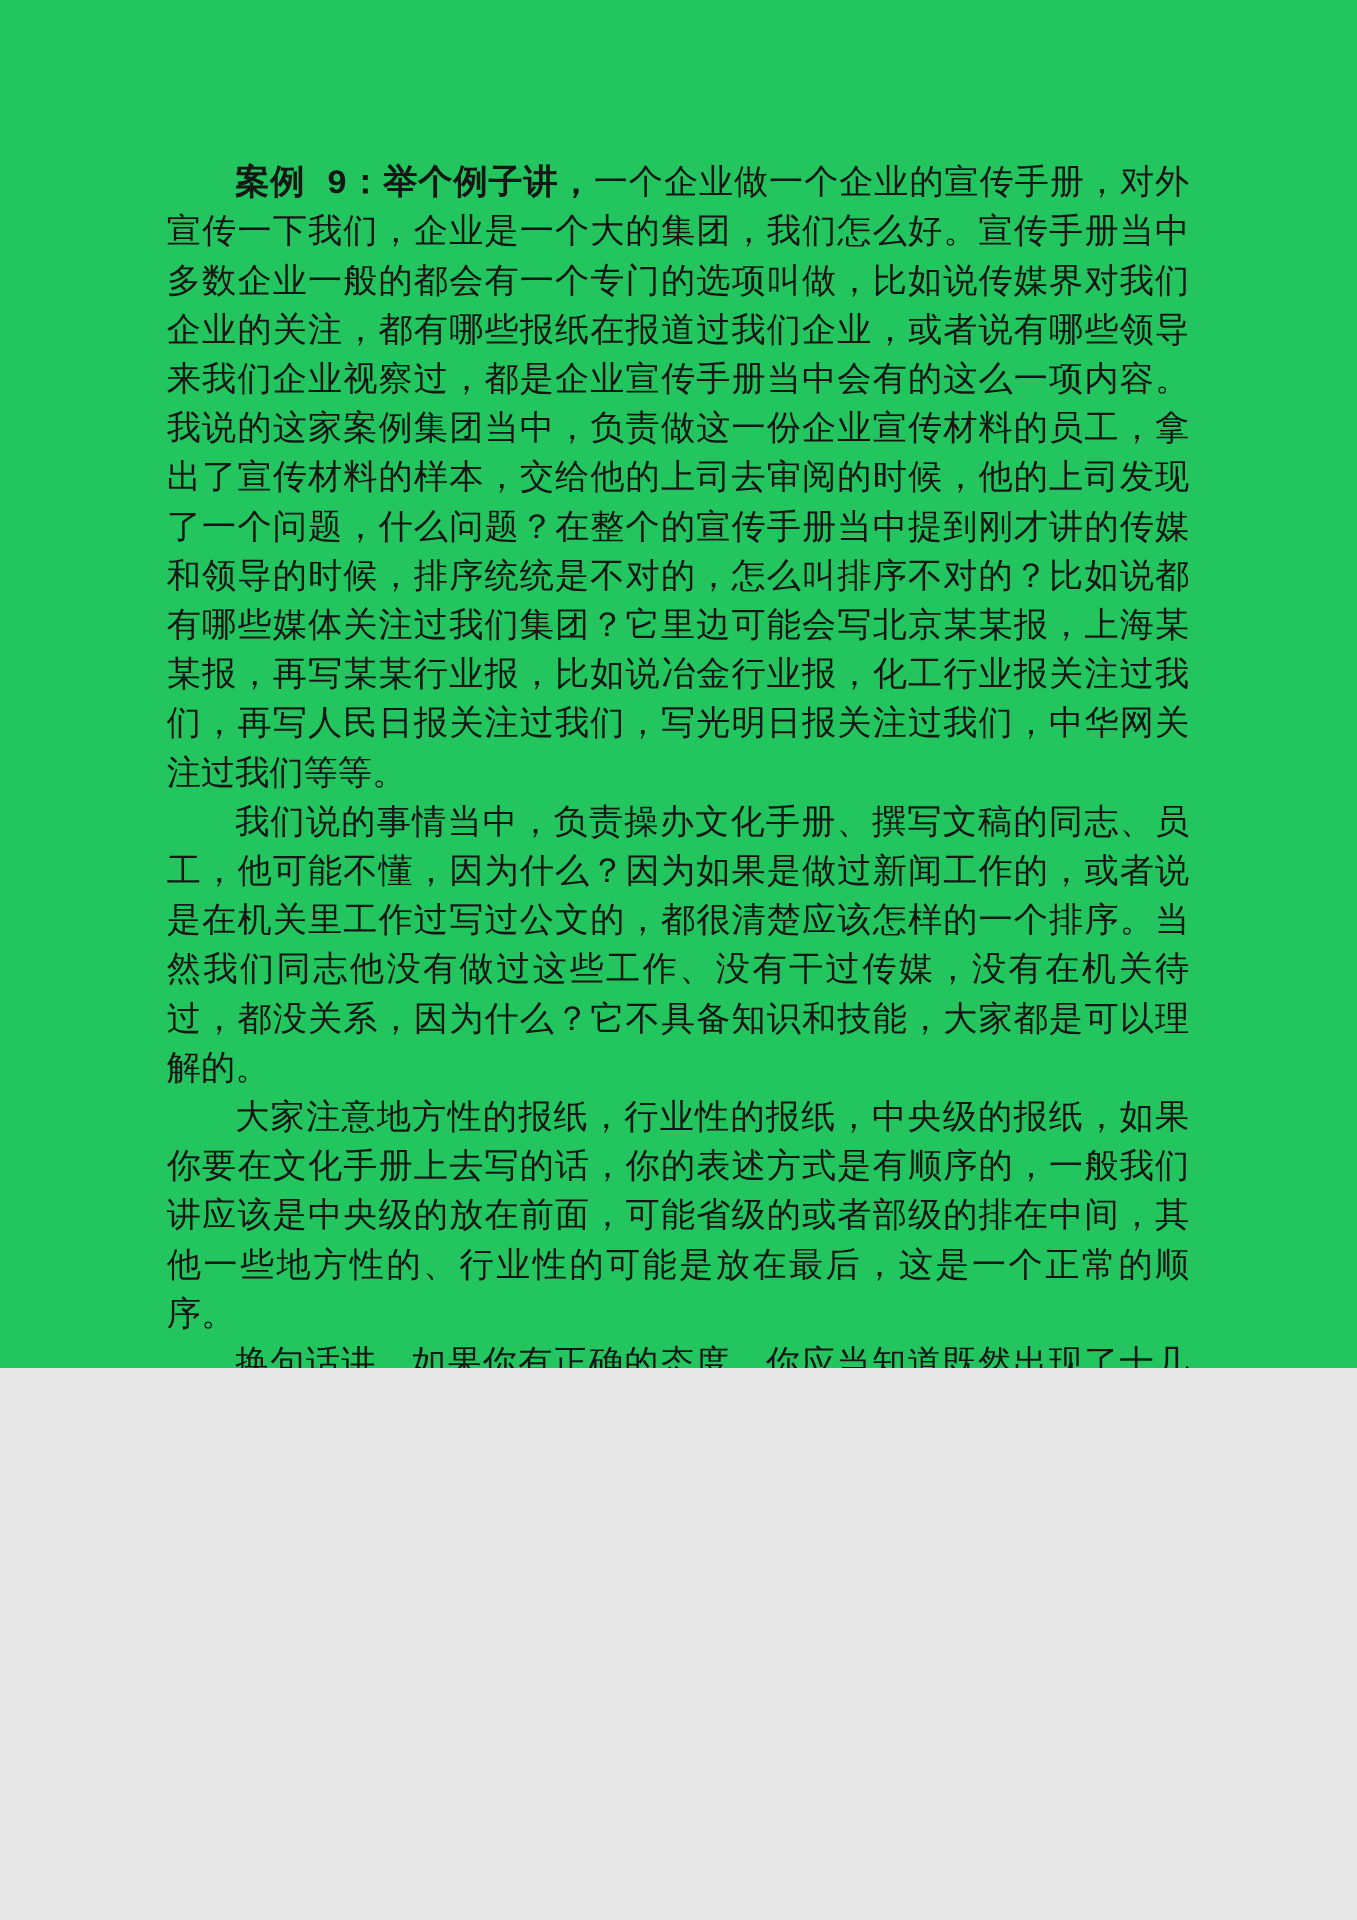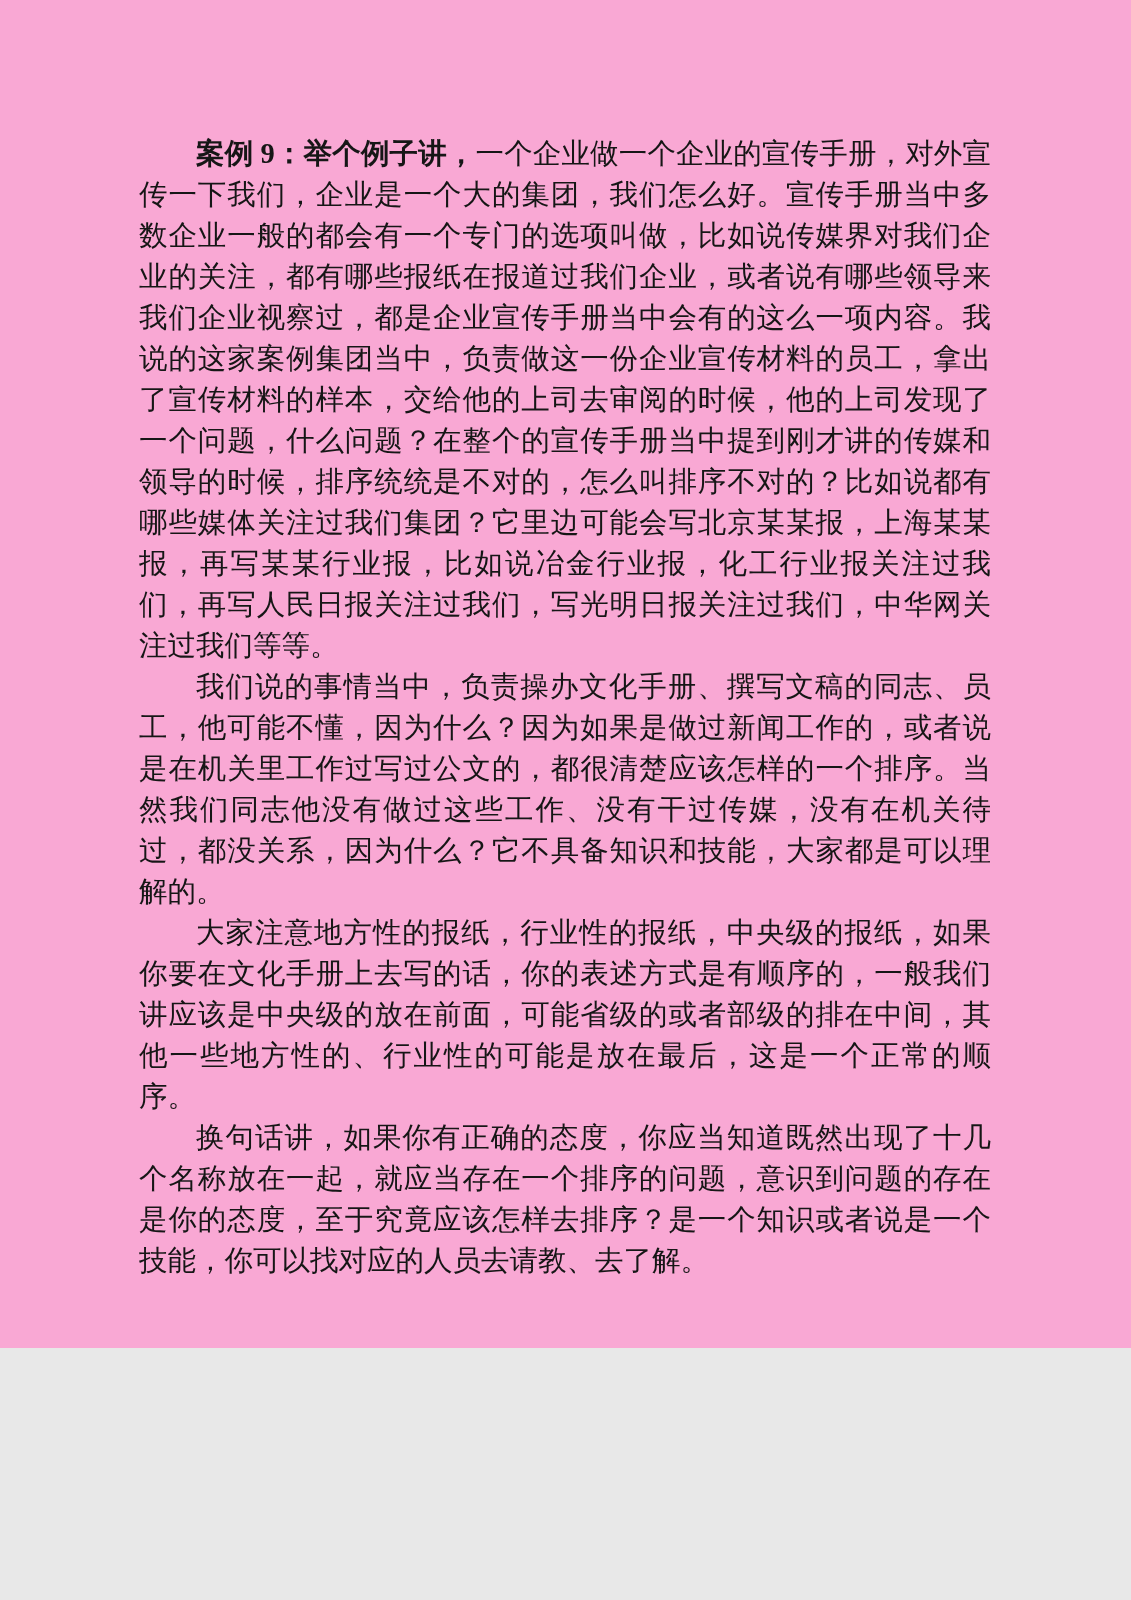--- a/index.html
+++ b/index.html
@@ -3,25 +3,25 @@
 <meta charset="utf-8">
 <style>
   html, body {
     margin: 0;
     padding: 0;
     background: #e8e8e8;
   }
   .page {
     position: relative;
     width: 1131px;
-    height: 1348px;
+    height: 1140px;
     margin: 0 auto;
-    background: #f9a8d4;
+    background: #22c55e;
     overflow: hidden;
-    font-family: Liberation Serif, serif;
+    font-family: Liberation Mono, monospace;
     color: #161616;
   }
   .text-block {
     position: absolute;
     left: 139px;
     top: 133px;
     width: 852px;
   }
   .body-paragraph {
     margin: 0;

